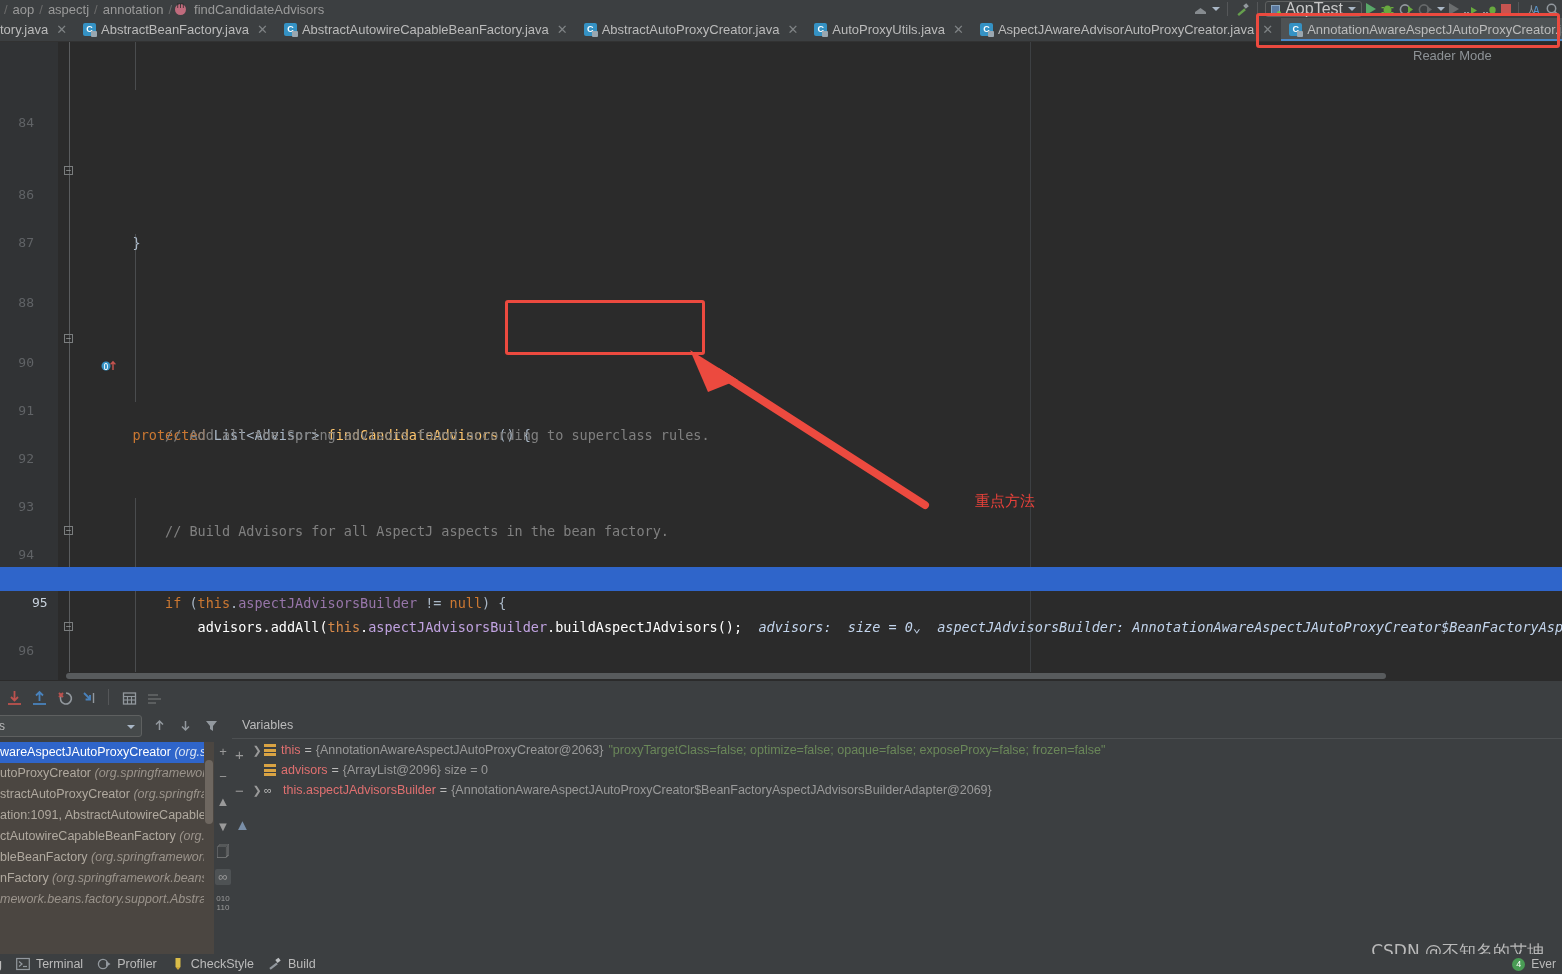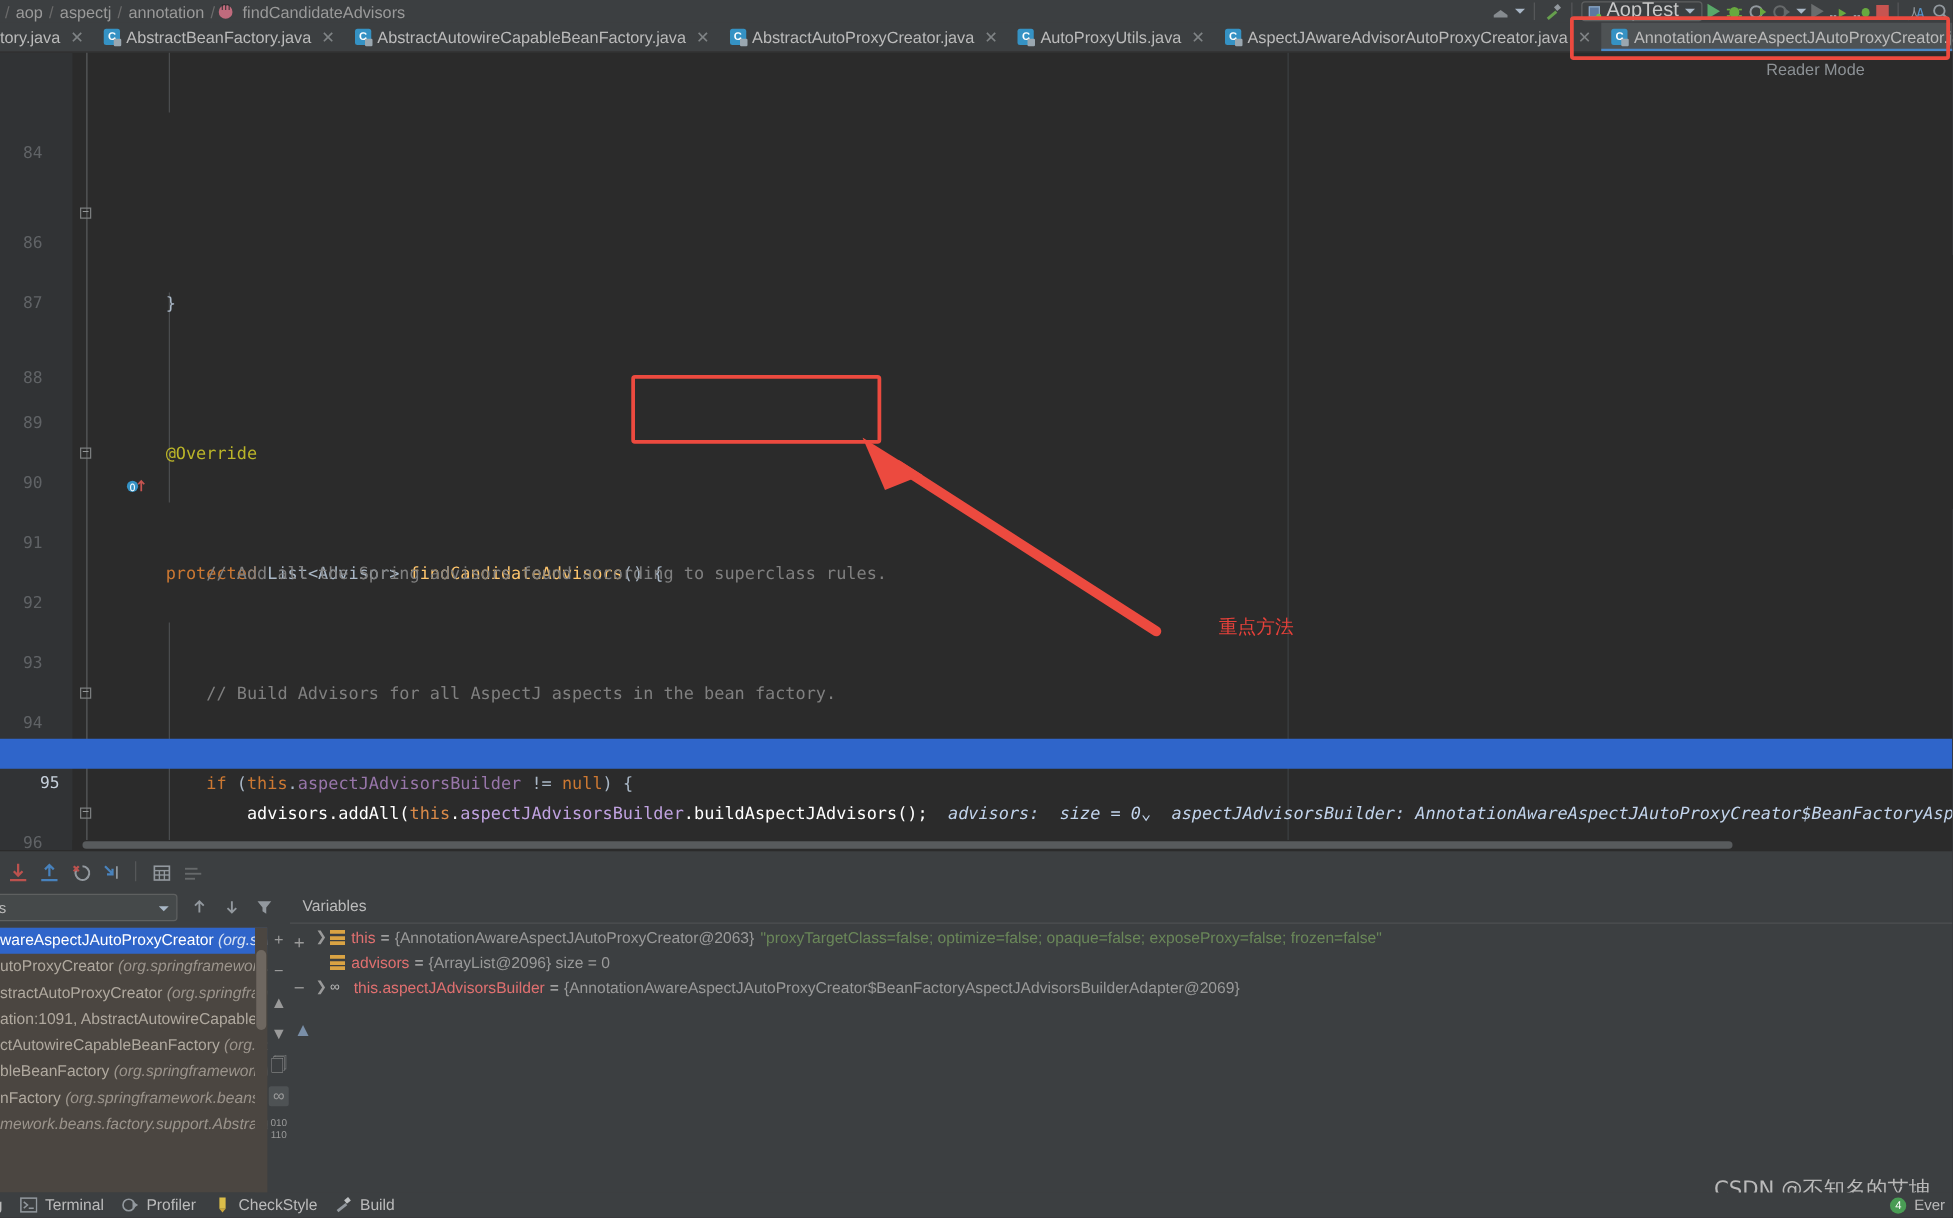--- a/index.html
+++ b/index.html
@@ -335,24 +335,20 @@
     </div>
 
     <div class="row" style="top:72px;">
       <span class="ln">87</span>
     </div>
 
     <div class="row" style="top:108px;">
       <span class="ln">88</span>
     </div>
 
-    <div class="row" style="top:120px;">
-      <span class="ln">89</span>
-      <span class="code anno">    @Override</span>
-    </div>
 
     <div class="row" style="top:144px;">
       <span class="ln">90</span>
       <span class="gico">
         <svg width="18" height="14" viewBox="0 0 18 14">
             <circle cx="5" cy="7" r="4.5" fill="#3592c4"></circle>
             <text x="5" y="10.5" font-size="8" fill="#fff" text-anchor="middle" font-family="monospace">O</text>
             <path d="M12 11 L12 3 M9.6 5.4 L12 2.8 L14.4 5.4" stroke="#c75450" stroke-width="1.4" fill="none"></path>
           </svg>
       </span>

